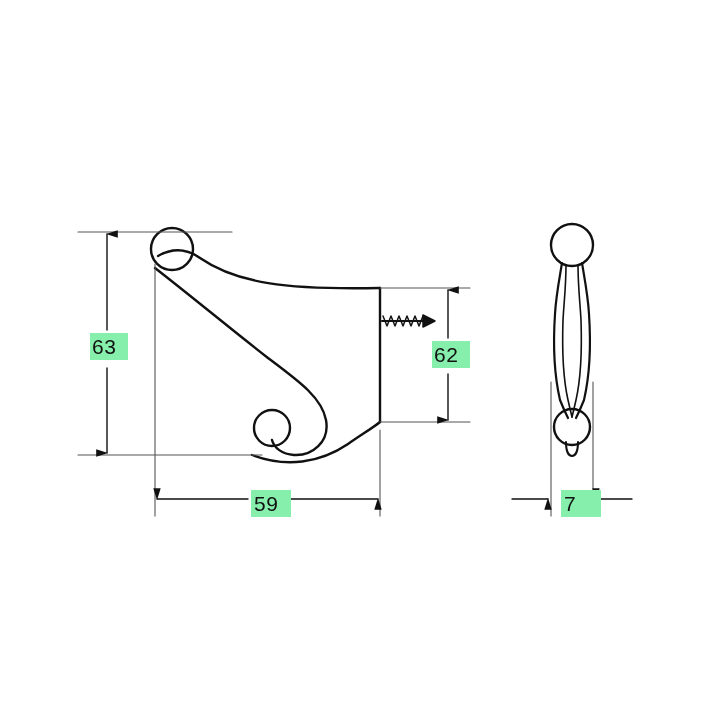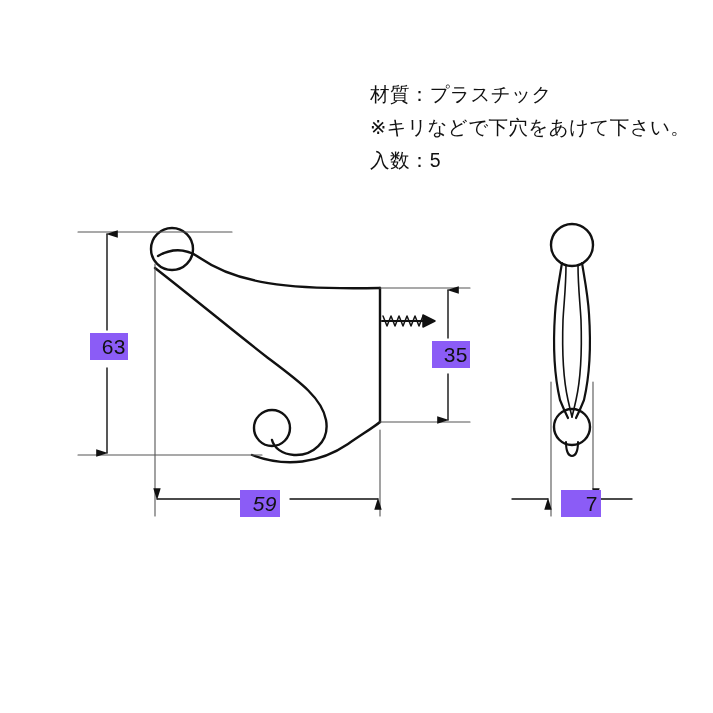--- a/index.html
+++ b/index.html
@@ -40,36 +40,35 @@
     line-height: 33px;
     letter-spacing: 0.4px;
     color: #111111;
     white-space: nowrap;
   }
   .dim-label {
     position: absolute;
     font-size: 21px;
     color: #111111;
     letter-spacing: 0.5px;
-    background: #8b5cf6;
-    text-align: right;
+    background: #86efac;
+    text-align: left;
     line-height: 1;
   }
   #dim-label-63 {
     left: 90px;
     top: 333px;
     width: 34px;
     padding: 3px 2px;
   }
   #dim-label-59 {
-    left: 240px;
+    left: 251px;
     top: 490px;
     width: 34px;
     padding: 3px 3px;
-    font-style: italic;
   }
   #dim-label-35 {
     left: 432px;
     top: 341px;
     width: 34px;
     padding: 3px 2px;
   }
   #dim-label-13 {
     left: 561px;
     top: 490px;
@@ -182,27 +181,22 @@
       </g>
 
       <g stroke-width="1.4">
         <path d="M 512,499 L 548,499" marker-end="url(#arrow-end)"></path>
         <path d="M 632,499 L 596,499" marker-end="url(#arrow-end)"></path>
       </g>
 
     </g>
   </svg>
 
-  <div class="note-block">
-    <div class="note-line">材質：プラスチック</div>
-    <div class="note-line">※キリなどで下穴をあけて下さい。</div>
-    <div class="note-line">入数：5</div>
-  </div>
 
   <div class="dim-label" id="dim-label-63">63</div>
 
   <div class="dim-label" id="dim-label-59">59</div>
 
-  <div class="dim-label" id="dim-label-35">35</div>
+  <div class="dim-label" id="dim-label-35">62</div>
 
   <div class="dim-label" id="dim-label-13">7</div>
 
 </div>
 
 </body></html>

